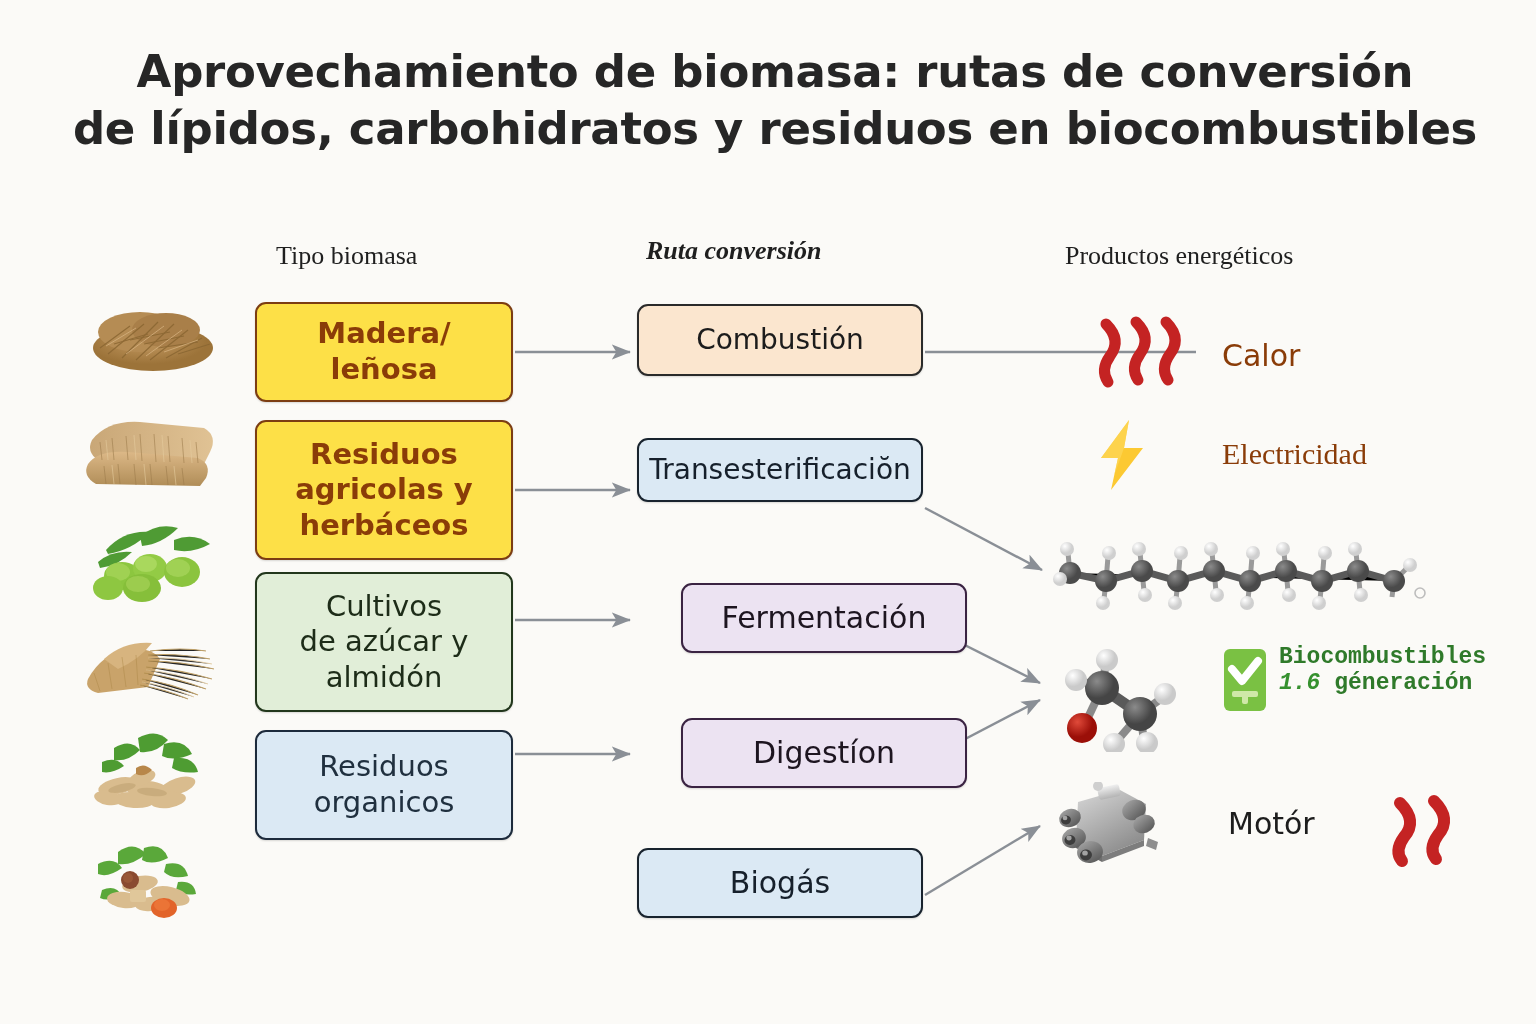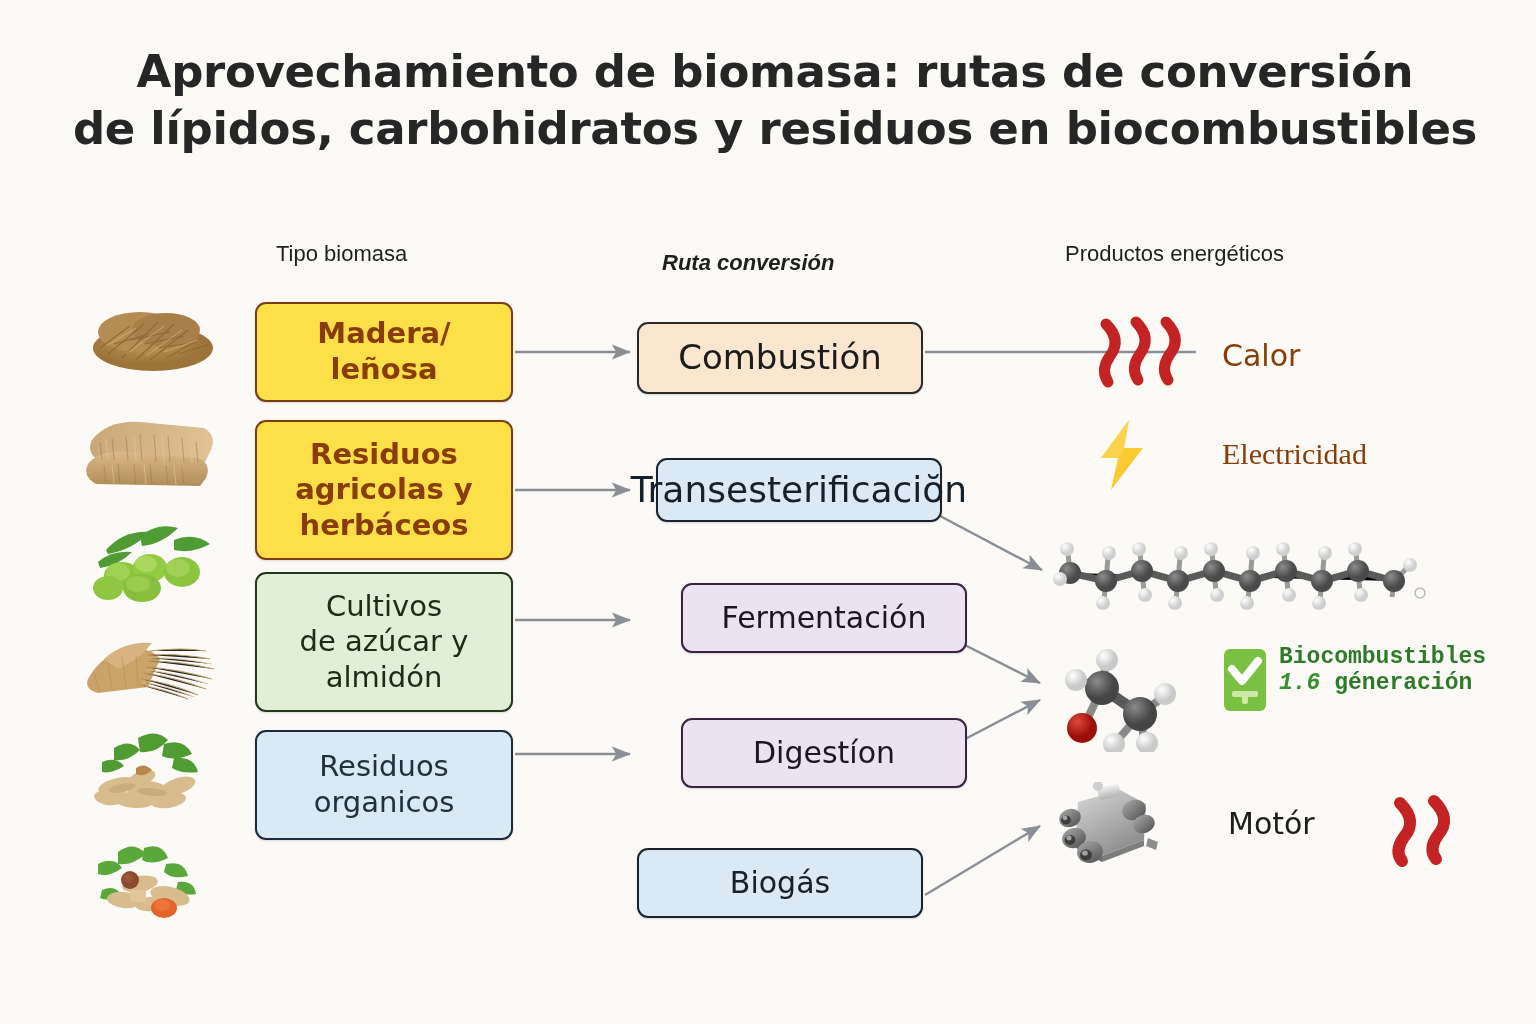--- a/index.html
+++ b/index.html
@@ -20,27 +20,27 @@
     font-weight: 700;
     font-size: 45px;
     line-height: 1.26;
     letter-spacing: -0.3px;
     color: #262626;
   }
 
   
   .colhead {
     position: absolute;
-    font-size: 22px;
+    font-size: 26px;
     color: #1f1f1f;
-    font-family: Liberation Sans, sans-serif;
+    font-family: Liberation Serif, serif;
     white-space: nowrap;
   }
   #head-biomasa  { left: 276px;  top: 241px; }
-  #head-ruta     { left: 646px;  top: 250px; font-style: italic; font-weight: 700; margin-left: 16px; }
+  #head-ruta     { left: 646px;  top: 236px; font-style: italic; font-weight: 700; }
   #head-prod     { left: 1065px; top: 241px; }
 
   
   .node {
     position: absolute;
     border-radius: 11px;
     border: 2px solid #555;
     display: flex;
     align-items: center;
     justify-content: center;
@@ -58,22 +58,22 @@
   .n-blue2  { background: #dbe9f4; border-color: #18232e; color: #16202b; }
   .n-purple2{ background: #ece3f2; border-color: #3a2342; color: #1d1520; margin-left: 44px; }
 
   
   #box-madera    { left: 255px; top: 302px; width: 258px; height: 100px; font-size: 29px; }
   #box-agricolas { left: 255px; top: 420px; width: 258px; height: 140px; font-size: 29px; }
   #box-cultivos  { left: 255px; top: 572px; width: 258px; height: 140px; font-size: 29px; }
   #box-organicos { left: 255px; top: 730px; width: 258px; height: 110px; font-size: 29px; }
 
   
-  #box-combustion  { left: 637px; top: 322px; width: 286px; height: 72px; font-size: 34px; }
-  #box-transester  { left: 637px; top: 458px; width: 286px; height: 64px; font-size: 36px; margin-left: 19px; }
+  #box-combustion  { left: 637px; top: 304px; width: 286px; height: 72px; font-size: 28px; }
+  #box-transester  { left: 637px; top: 438px; width: 286px; height: 64px; font-size: 28px; }
   #box-fermentacion{ left: 637px; top: 583px; width: 286px; height: 70px; font-size: 30px; }
   #box-digestion   { left: 637px; top: 718px; width: 286px; height: 70px; font-size: 30px; }
   #box-biogas      { left: 637px; top: 848px; width: 286px; height: 70px; font-size: 30px; }
 
   
   #links { position: absolute; left: 0; top: 0; width: 1536px; height: 1024px; }
 
   
   .prod-label {
     position: absolute;

